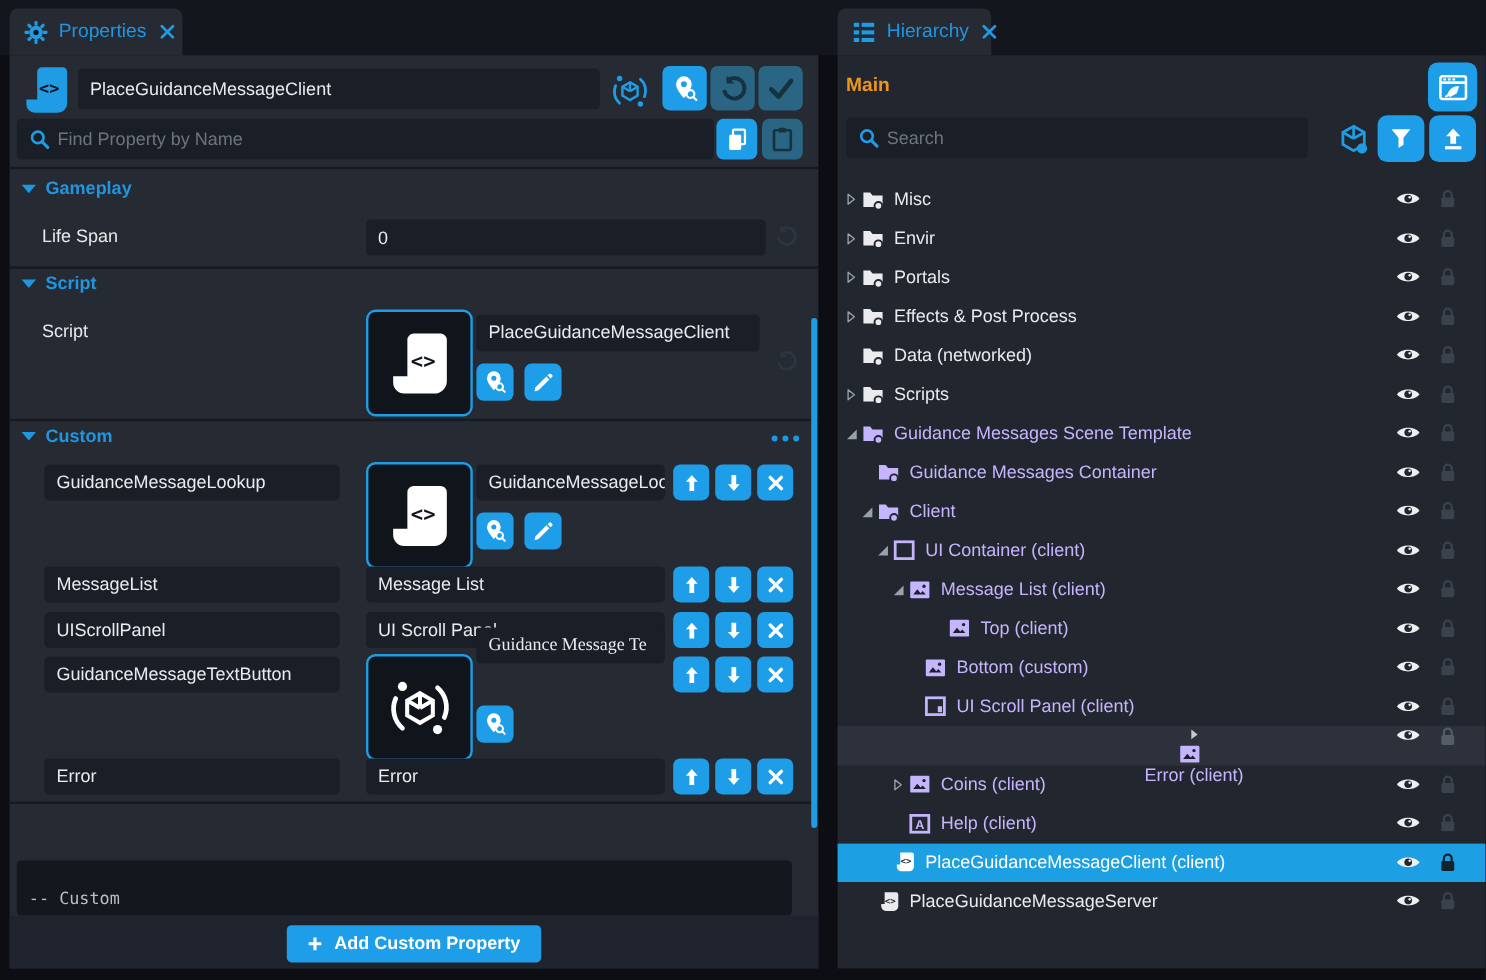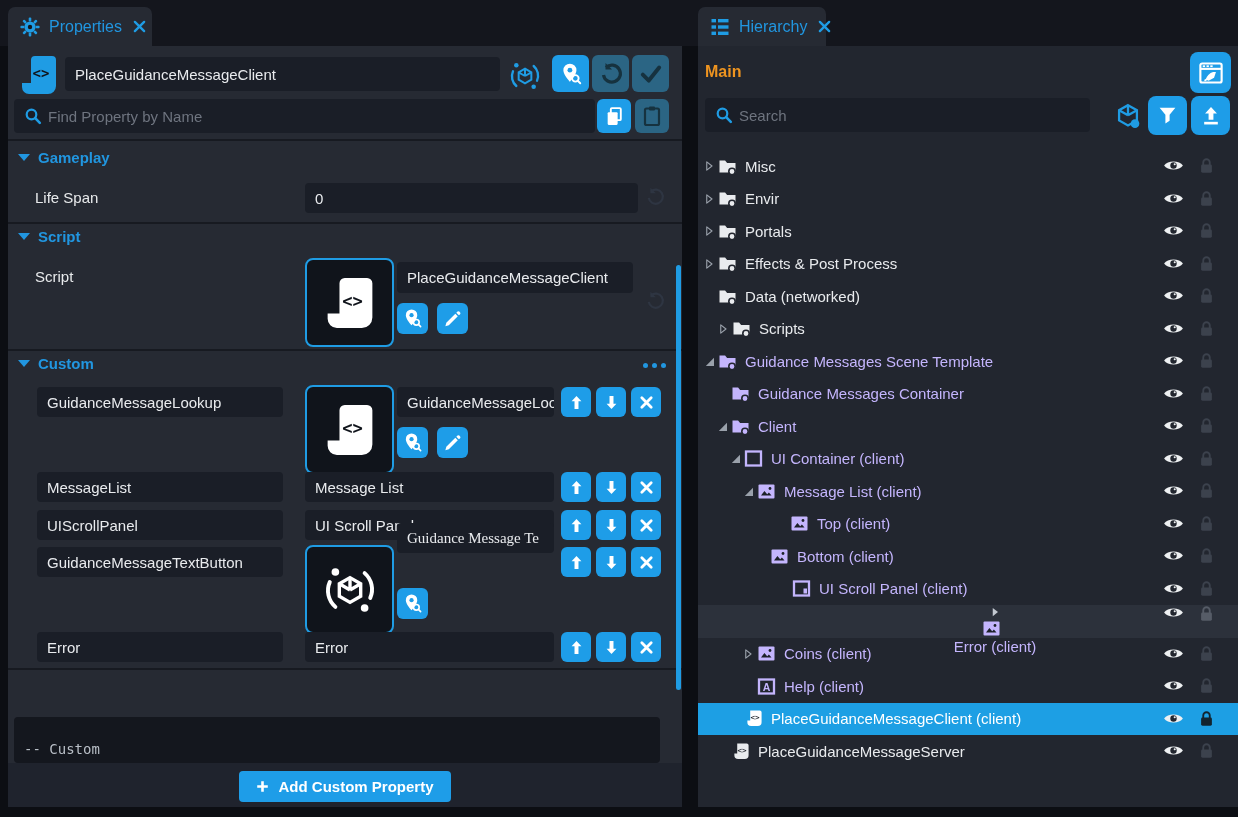--- a/index.html
+++ b/index.html
@@ -567,21 +567,21 @@
             <circle cx="12.3" cy="6.7" r="1.1" fill="#eef0f2"></circle>
           </svg>
         </span>
         <span class="lock">
           <svg width="13" height="17" viewBox="0 0 14 18">
             <path d="M3.5 8.5V5.8a3.5 3.5 0 0 1 7 0v2.7" fill="none" stroke="currentColor" stroke-width="2"></path>
             <rect x="1.2" y="8" width="11.6" height="8.8" rx="1.5" fill="currentColor"></rect>
           </svg>
         </span>
       </div>
-      <div class="trow tone-white" style="padding-left: 16px;">
+      <div class="trow tone-white" style="padding-left: 2px;">
         <span class="arrow">
           <svg width="12" height="14" viewBox="0 0 16 16">
             <path d="M5 2.5l7 5.5-7 5.5z" fill="none" stroke="#9aa1ab" stroke-width="1.5" stroke-linejoin="round"></path>
           </svg>
         </span>
         <span class="ticon">
           <svg width="19" height="19" viewBox="0 0 19 19">
             <path d="M1.5 3.5h5.6l2 2.5h8.4v9.5H1.5z" fill="currentColor"></path>
             <circle cx="14" cy="14.5" r="3.2" fill="currentColor" stroke="#22262f" stroke-width="1.6"></circle>
           </svg>
@@ -758,36 +758,36 @@
       </div>
       <div class="trow tone-teal" style="padding-left: 54px;">
         <span class="arrow"></span>
         <span class="ticon">
           <svg width="19" height="19" viewBox="0 0 19 19">
             <rect x="1.5" y="2.5" width="16" height="14" rx="1" fill="currentColor"></rect>
             <path d="M4 13.5l3.4-4.4 2.8 3.2 1.7-1.8 2.6 3z" fill="#1d2129"></path>
             <circle cx="13" cy="6.5" r="1.4" fill="#1d2129"></circle>
           </svg>
         </span>
-        <span class="tlabel">Bottom (client)</span>
-        <span class="eye">
-          <svg width="21" height="15" viewBox="0 0 22 16">
-            <path d="M1 8C4.5 2.3 17.5 2.3 21 8c-3.5 5.7-16.5 5.7-20 0z" fill="#eef0f2"></path>
-            <circle cx="11" cy="8" r="3.4" fill="#22262f"></circle>
-            <circle cx="12.3" cy="6.7" r="1.1" fill="#eef0f2"></circle>
-          </svg>
-        </span>
-        <span class="lock">
-          <svg width="13" height="17" viewBox="0 0 14 18">
-            <path d="M3.5 8.5V5.8a3.5 3.5 0 0 1 7 0v2.7" fill="none" stroke="currentColor" stroke-width="2"></path>
-            <rect x="1.2" y="8" width="11.6" height="8.8" rx="1.5" fill="currentColor"></rect>
-          </svg>
-        </span>
-      </div>
-      <div class="trow tone-teal" style="padding-left: 76px;">
+        <span class="tlabel">Bottom (custom)</span>
+        <span class="eye">
+          <svg width="21" height="15" viewBox="0 0 22 16">
+            <path d="M1 8C4.5 2.3 17.5 2.3 21 8c-3.5 5.7-16.5 5.7-20 0z" fill="#eef0f2"></path>
+            <circle cx="11" cy="8" r="3.4" fill="#22262f"></circle>
+            <circle cx="12.3" cy="6.7" r="1.1" fill="#eef0f2"></circle>
+          </svg>
+        </span>
+        <span class="lock">
+          <svg width="13" height="17" viewBox="0 0 14 18">
+            <path d="M3.5 8.5V5.8a3.5 3.5 0 0 1 7 0v2.7" fill="none" stroke="currentColor" stroke-width="2"></path>
+            <rect x="1.2" y="8" width="11.6" height="8.8" rx="1.5" fill="currentColor"></rect>
+          </svg>
+        </span>
+      </div>
+      <div class="trow tone-teal" style="padding-left: 54px;">
         <span class="arrow"></span>
         <span class="ticon">
           <svg width="19" height="19" viewBox="0 0 19 19">
             <rect x="2" y="2.5" width="15" height="14" fill="none" stroke="currentColor" stroke-width="2.3"></rect>
             <rect x="11.5" y="9.5" width="3.5" height="5" fill="currentColor"></rect>
           </svg>
         </span>
         <span class="tlabel">UI Scroll Panel (client)</span>
         <span class="eye">
           <svg width="21" height="15" viewBox="0 0 22 16">

